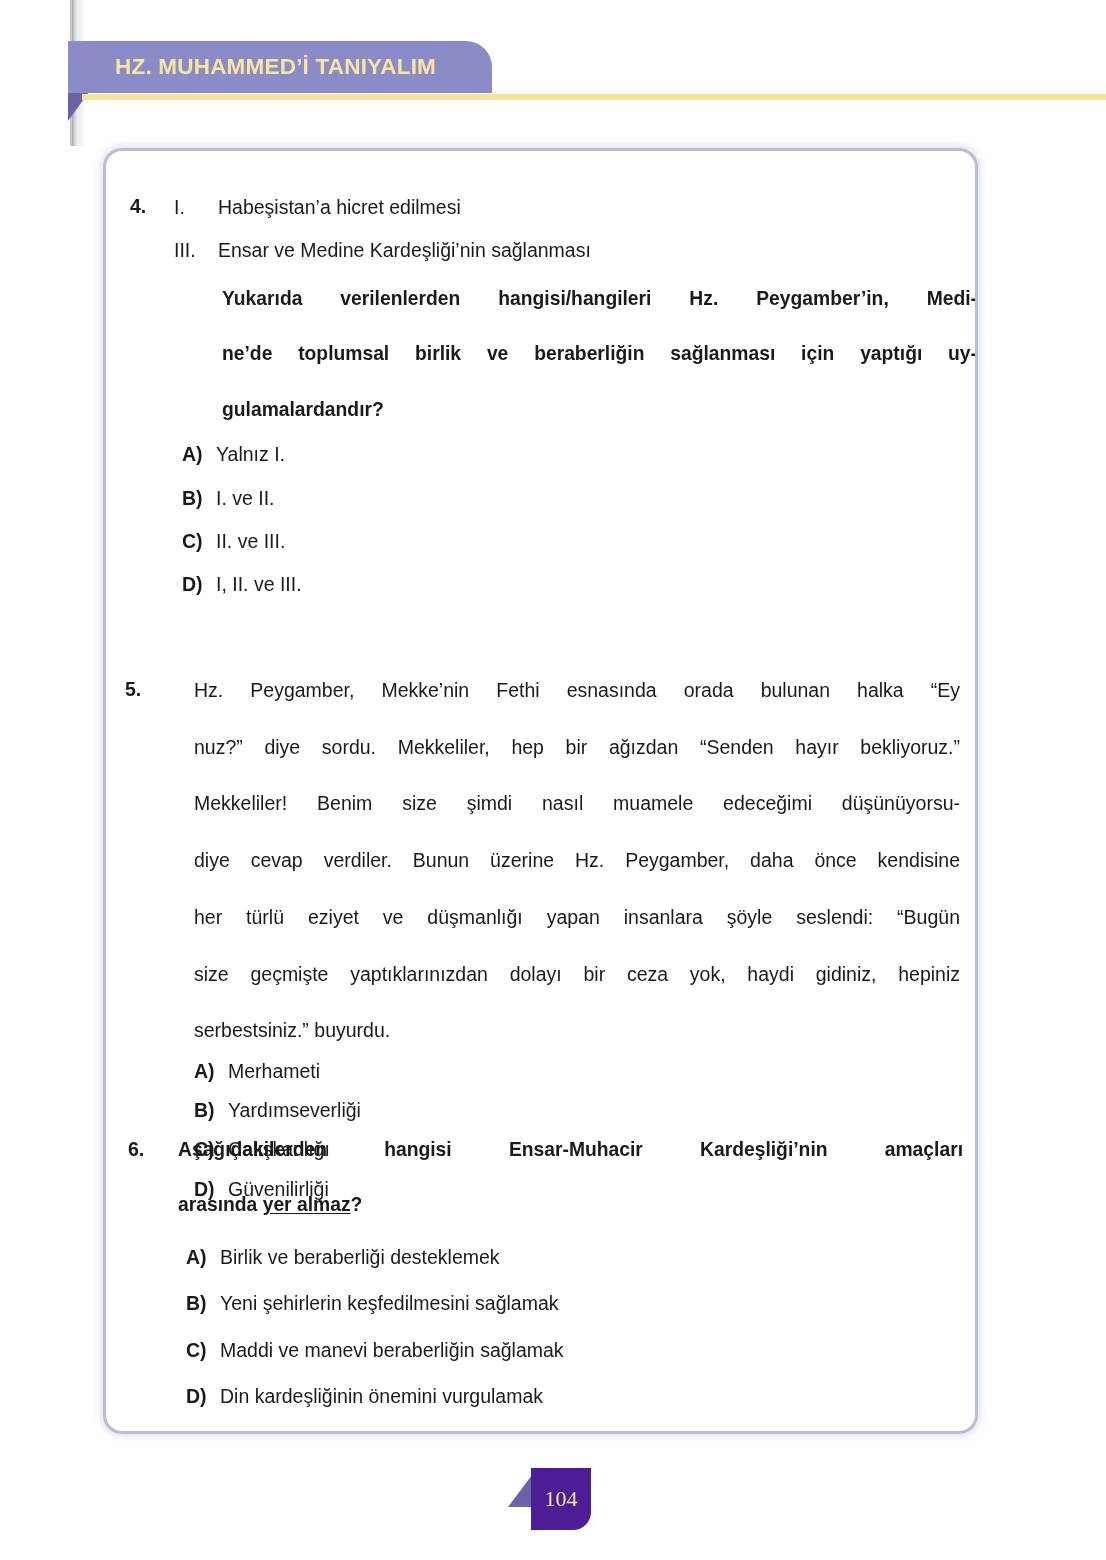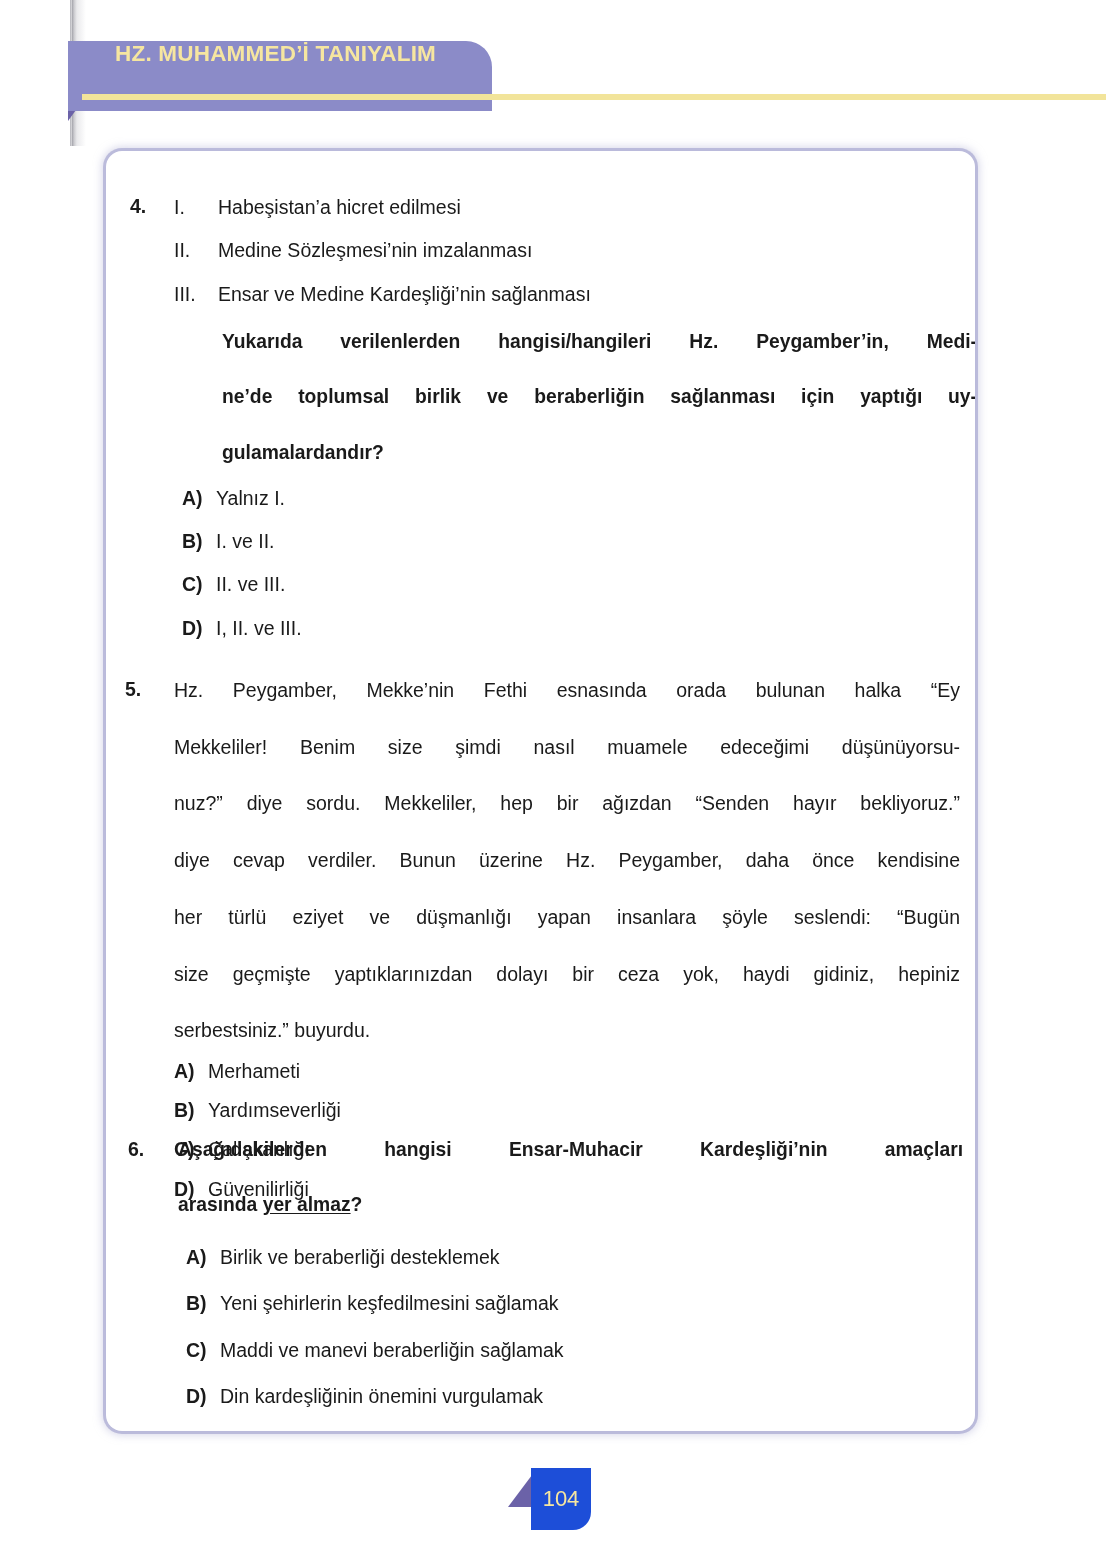--- a/index.html
+++ b/index.html
@@ -53,25 +53,25 @@
     width: 0;
     height: 0;
     border-top: 36px solid #6b62a8;
     border-right: 26px solid transparent;
   }
   .header-band {
     position: absolute;
     left: 68px;
     top: 41px;
     width: 424px;
-    height: 70px;
+    height: 52px;
     background: #8b8bc8;
     border-top-right-radius: 26px;
     display: flex;
-    align-items: flex-start;
+    align-items: center;
   }
   .header-title {
     color: #f6e6a0;
     font-size: 22.5px;
     font-weight: bold;
     letter-spacing: 0.2px;
     padding-left: 47px;
     white-space: nowrap;
   }
   .header-rule {
@@ -213,25 +213,26 @@
     height: 0;
     border-bottom: 32px solid #6b62a8;
     border-left: 24px solid transparent;
   }
   .footer-tab {
     position: absolute;
     left: 531px;
     top: 1468px;
     width: 60px;
     height: 62px;
-    background: #1d4ed8;
+    background: #4c1d95;
     border-bottom-right-radius: 18px;
     display: flex;
     align-items: center;
     justify-content: center;
+    font-family: Liberation Serif, serif;
   }
   .footer-num {
     color: #f6e6a0;
     font-size: 22px;
     font-weight: normal;
   }
 </style>
 </head>
 <body>
 
@@ -253,24 +254,20 @@
       <div class="q-row">
         <div class="q-num" style="width:44px;">4.</div>
         <div class="q-body">
 
           <div class="roman-list">
             <div class="roman-item">
               <span class="roman-label">I.</span>
               <span>Habeşistan’a hicret edilmesi</span>
             </div>
             <div class="roman-item">
-              <span class="roman-label">II.</span>
-              <span>Medine Sözleşmesi’nin imzalanması</span>
-            </div>
-            <div class="roman-item">
               <span class="roman-label">III.</span>
               <span>Ensar ve Medine Kardeşliği’nin sağlanması</span>
             </div>
           </div>
 
           <div class="stem-bold" style="width:755px;margin-left:48px;">
             <span class="jline">Yukarıda verilenlerden hangisi/hangileri Hz. Peygamber’in, Medi-</span>
             <span class="jline">ne’de toplumsal birlik ve beraberliğin sağlanması için yaptığı uy-</span>
             <span class="jlast">gulamalardandır?</span>
           </div>
@@ -294,26 +291,26 @@
             </div>
           </div>
 
         </div>
       </div>
     </div>
 
     <div class="question" style="top:525px; left:19px; width:835px;">
       <div class="q-row">
         <div class="q-num" style="width:49px;">5.</div>
-        <div class="q-body" style="width:786px;">
+        <div class="q-body" style="width:786px;margin-left:20px;">
 
           <div class="para para-lines">
             <span class="jline">Hz. Peygamber, Mekke’nin Fethi esnasında orada bulunan halka “Ey</span>
+            <span class="jline">nuz?” diye sordu. Mekkeliler, hep bir ağızdan “Senden hayır bekliyoruz.”</span>
             <span class="jline">Mekkeliler! Benim size şimdi nasıl muamele edeceğimi düşünüyorsu-</span>
-            <span class="jline">nuz?” diye sordu. Mekkeliler, hep bir ağızdan “Senden hayır bekliyoruz.”</span>
             <span class="jline">diye cevap verdiler. Bunun üzerine Hz. Peygamber, daha önce kendisine</span>
             <span class="jline">her türlü eziyet ve düşmanlığı yapan insanlara şöyle seslendi: “Bugün</span>
             <span class="jline">size geçmişte yaptıklarınızdan dolayı bir ceza yok, haydi gidiniz, hepiniz</span>
             <span class="jlast">serbestsiniz.” buyurdu.</span>
           </div>
 
 
           <div class="options" style="margin-top:13px;">
             <div class="opt" style="margin-bottom:12px;">
               <span class="opt-letter">A)</span>

